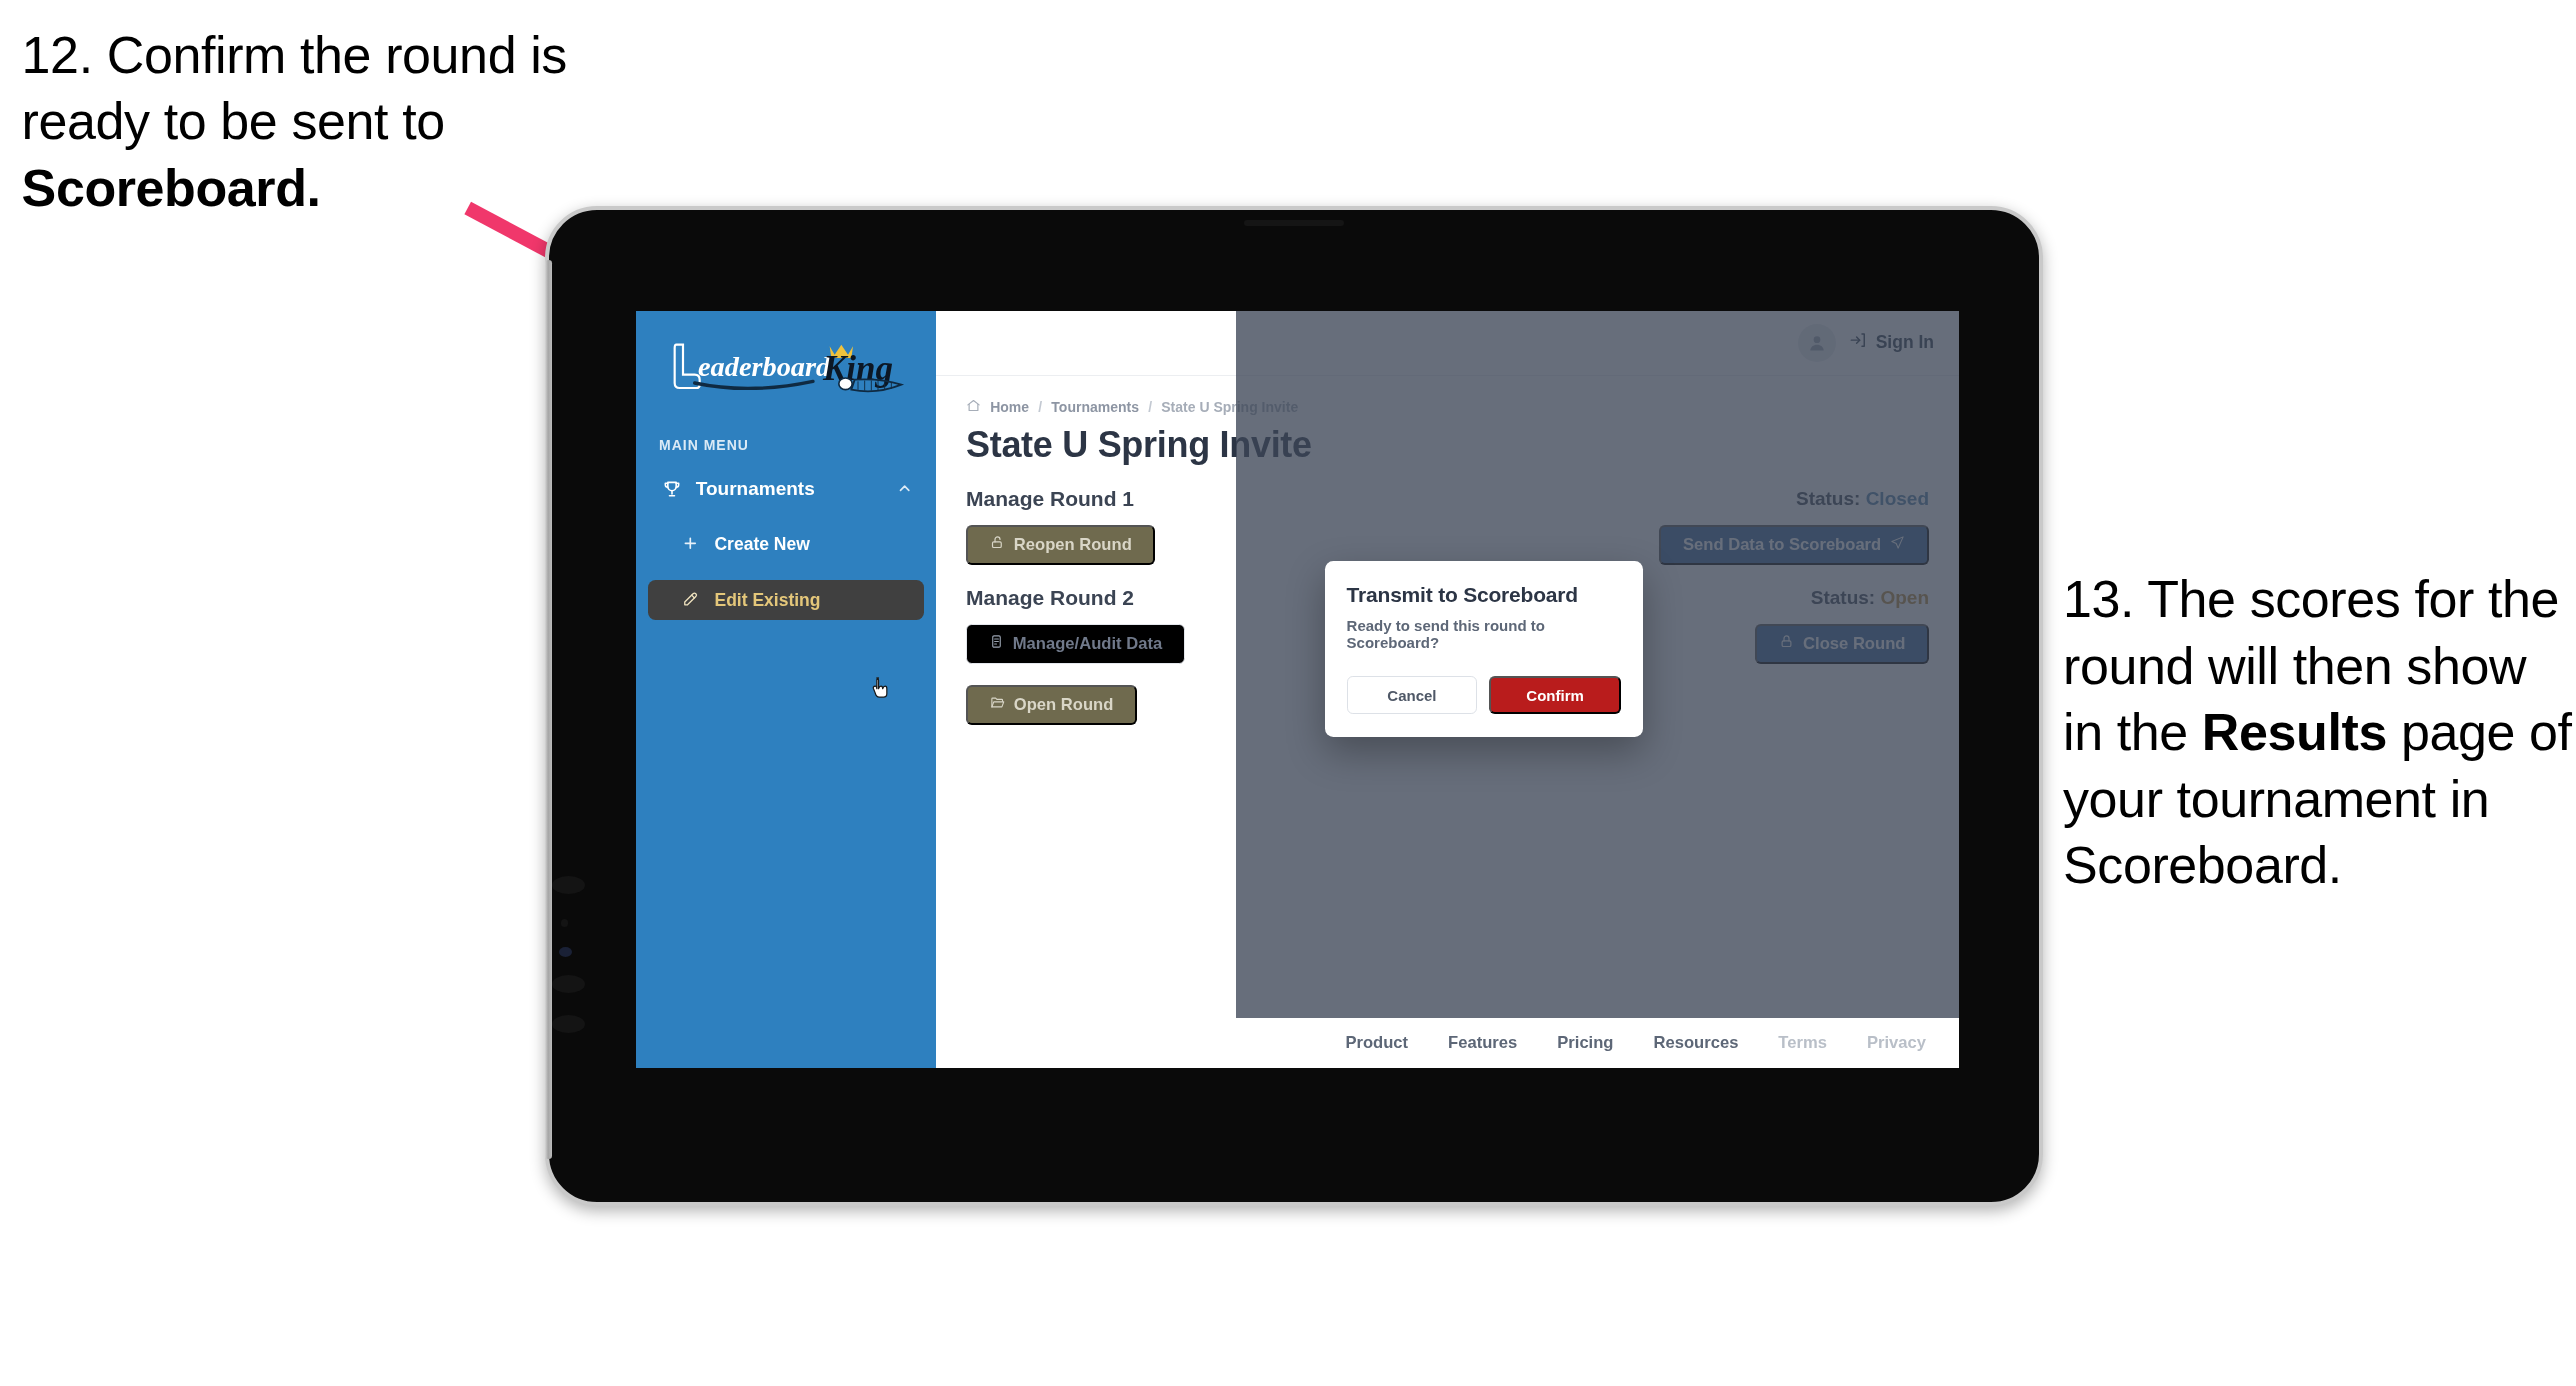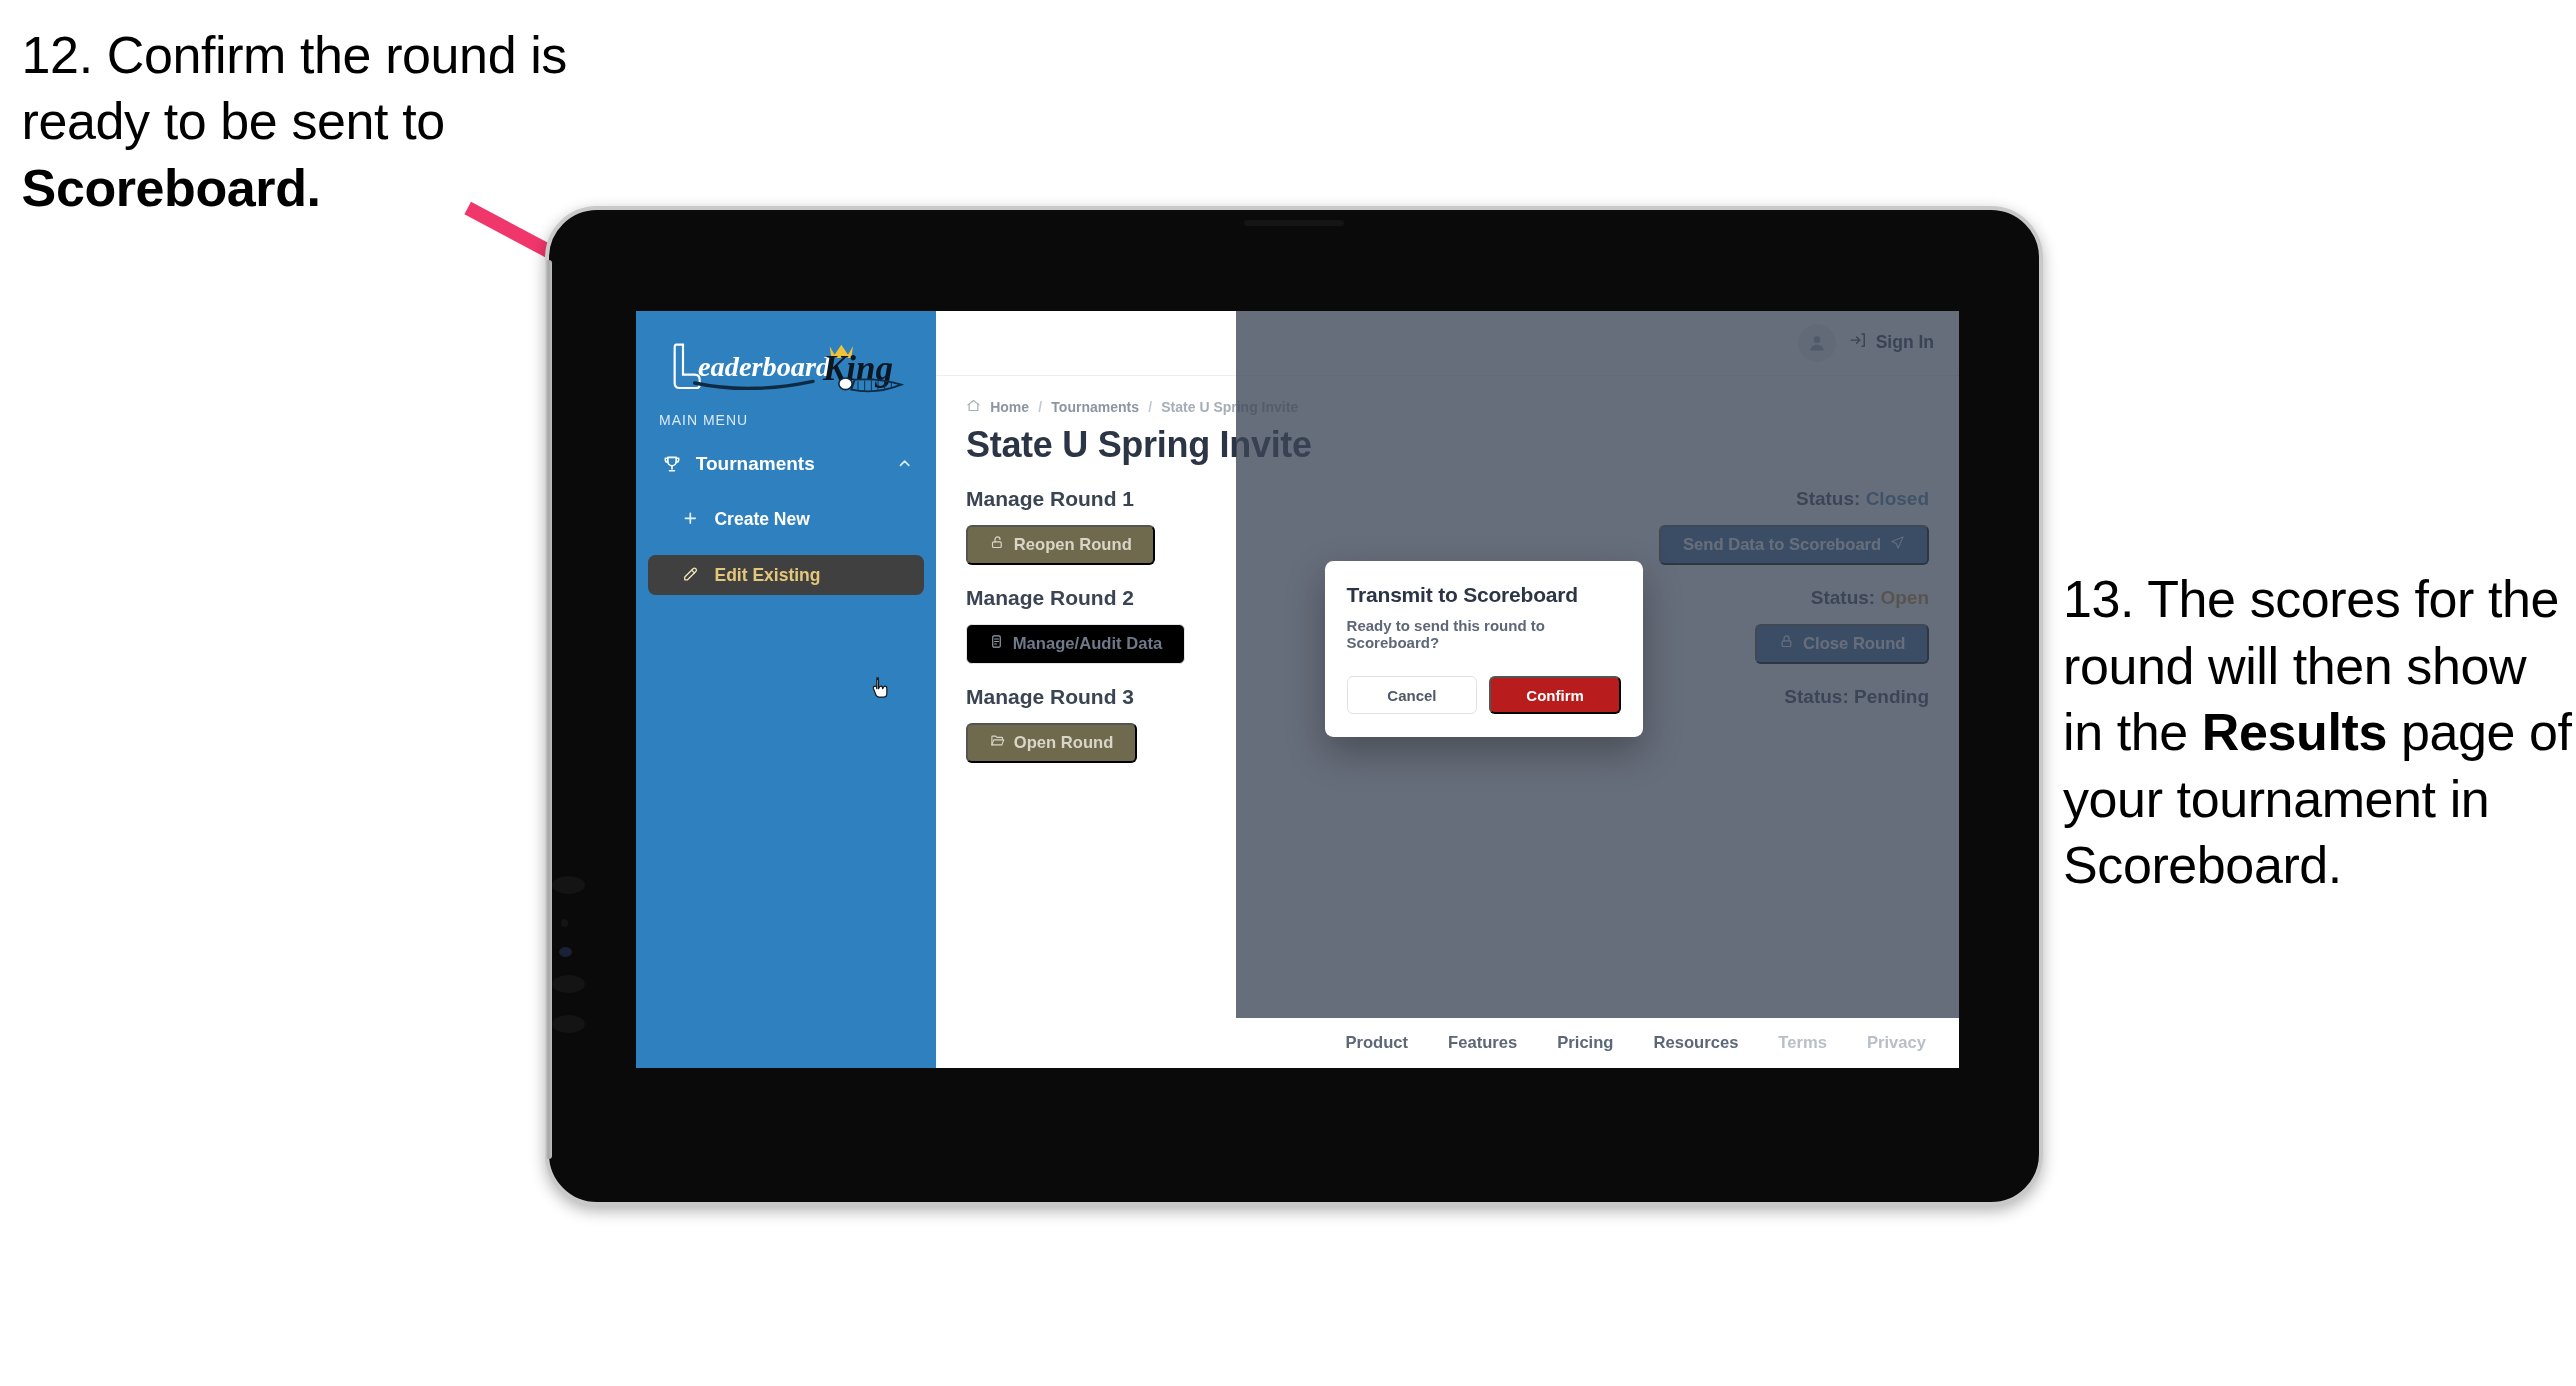--- a/index.html
+++ b/index.html
@@ -74,22 +74,22 @@
     width: 300px; flex: 0 0 300px;
     background: #2e80bf;
     position: relative;
     color: #fff;
     padding-top: 8.3px;
   }
   #logo-wrap { padding: 18.3px 18.3px 0 21.6px; }
   .logo-svg { display:block; width: 255px; height: 60px; }
 
   .menu-label {
-    margin: 14px 0 0 23px;
-    font-size: 14px; font-weight: 400; letter-spacing: 1px;
+    margin: 39px 0 0 23px;
+    font-size: 14px; font-weight: 700; letter-spacing: 1px;
     color: #dbeaf6;
   }
   .nav-item {
     display: flex; align-items: center;
     margin: 18.3px 11.6px 0 11.6px;
     padding: 7.5px 11.6px;
     border-radius: 6.7px;
     font-size: 19px; font-weight: 700;
     color: #ffffff;
     position: relative;
@@ -381,27 +381,20 @@
                     <rect x="5" y="11" width="14" height="9" rx="2"></rect>
                       <path d="M8 11V7a4 4 0 0 1 8 0v4"></path>
                   </svg>
                 </span>
                 <span>Close Round</span>
               </button>
             </div>
           </section>
 
           <section class="round-block">
-            <div class="round-head">
-              <span class="round-name">Manage Round 3</span>
-              <span class="round-status">
-                <span>Status:</span>
-                <span class="status-pending">Pending</span>
-              </span>
-            </div>
             <div class="round-row">
               <button class="btn btn-muted">
                 <span>
                   <svg width="15" height="15" viewBox="0 0 24 24" fill="none" stroke="#d9d6c7" stroke-width="1.8" stroke-linecap="round" stroke-linejoin="round">
                     <path d="M3 19V6a1 1 0 0 1 1-1h5l2 2h8a1 1 0 0 1 1 1v2"></path>
                       <path d="M3 19l3-8h16l-3 8z"></path>
                   </svg>
                 </span>
                 <span>Open Round</span>
               </button>

